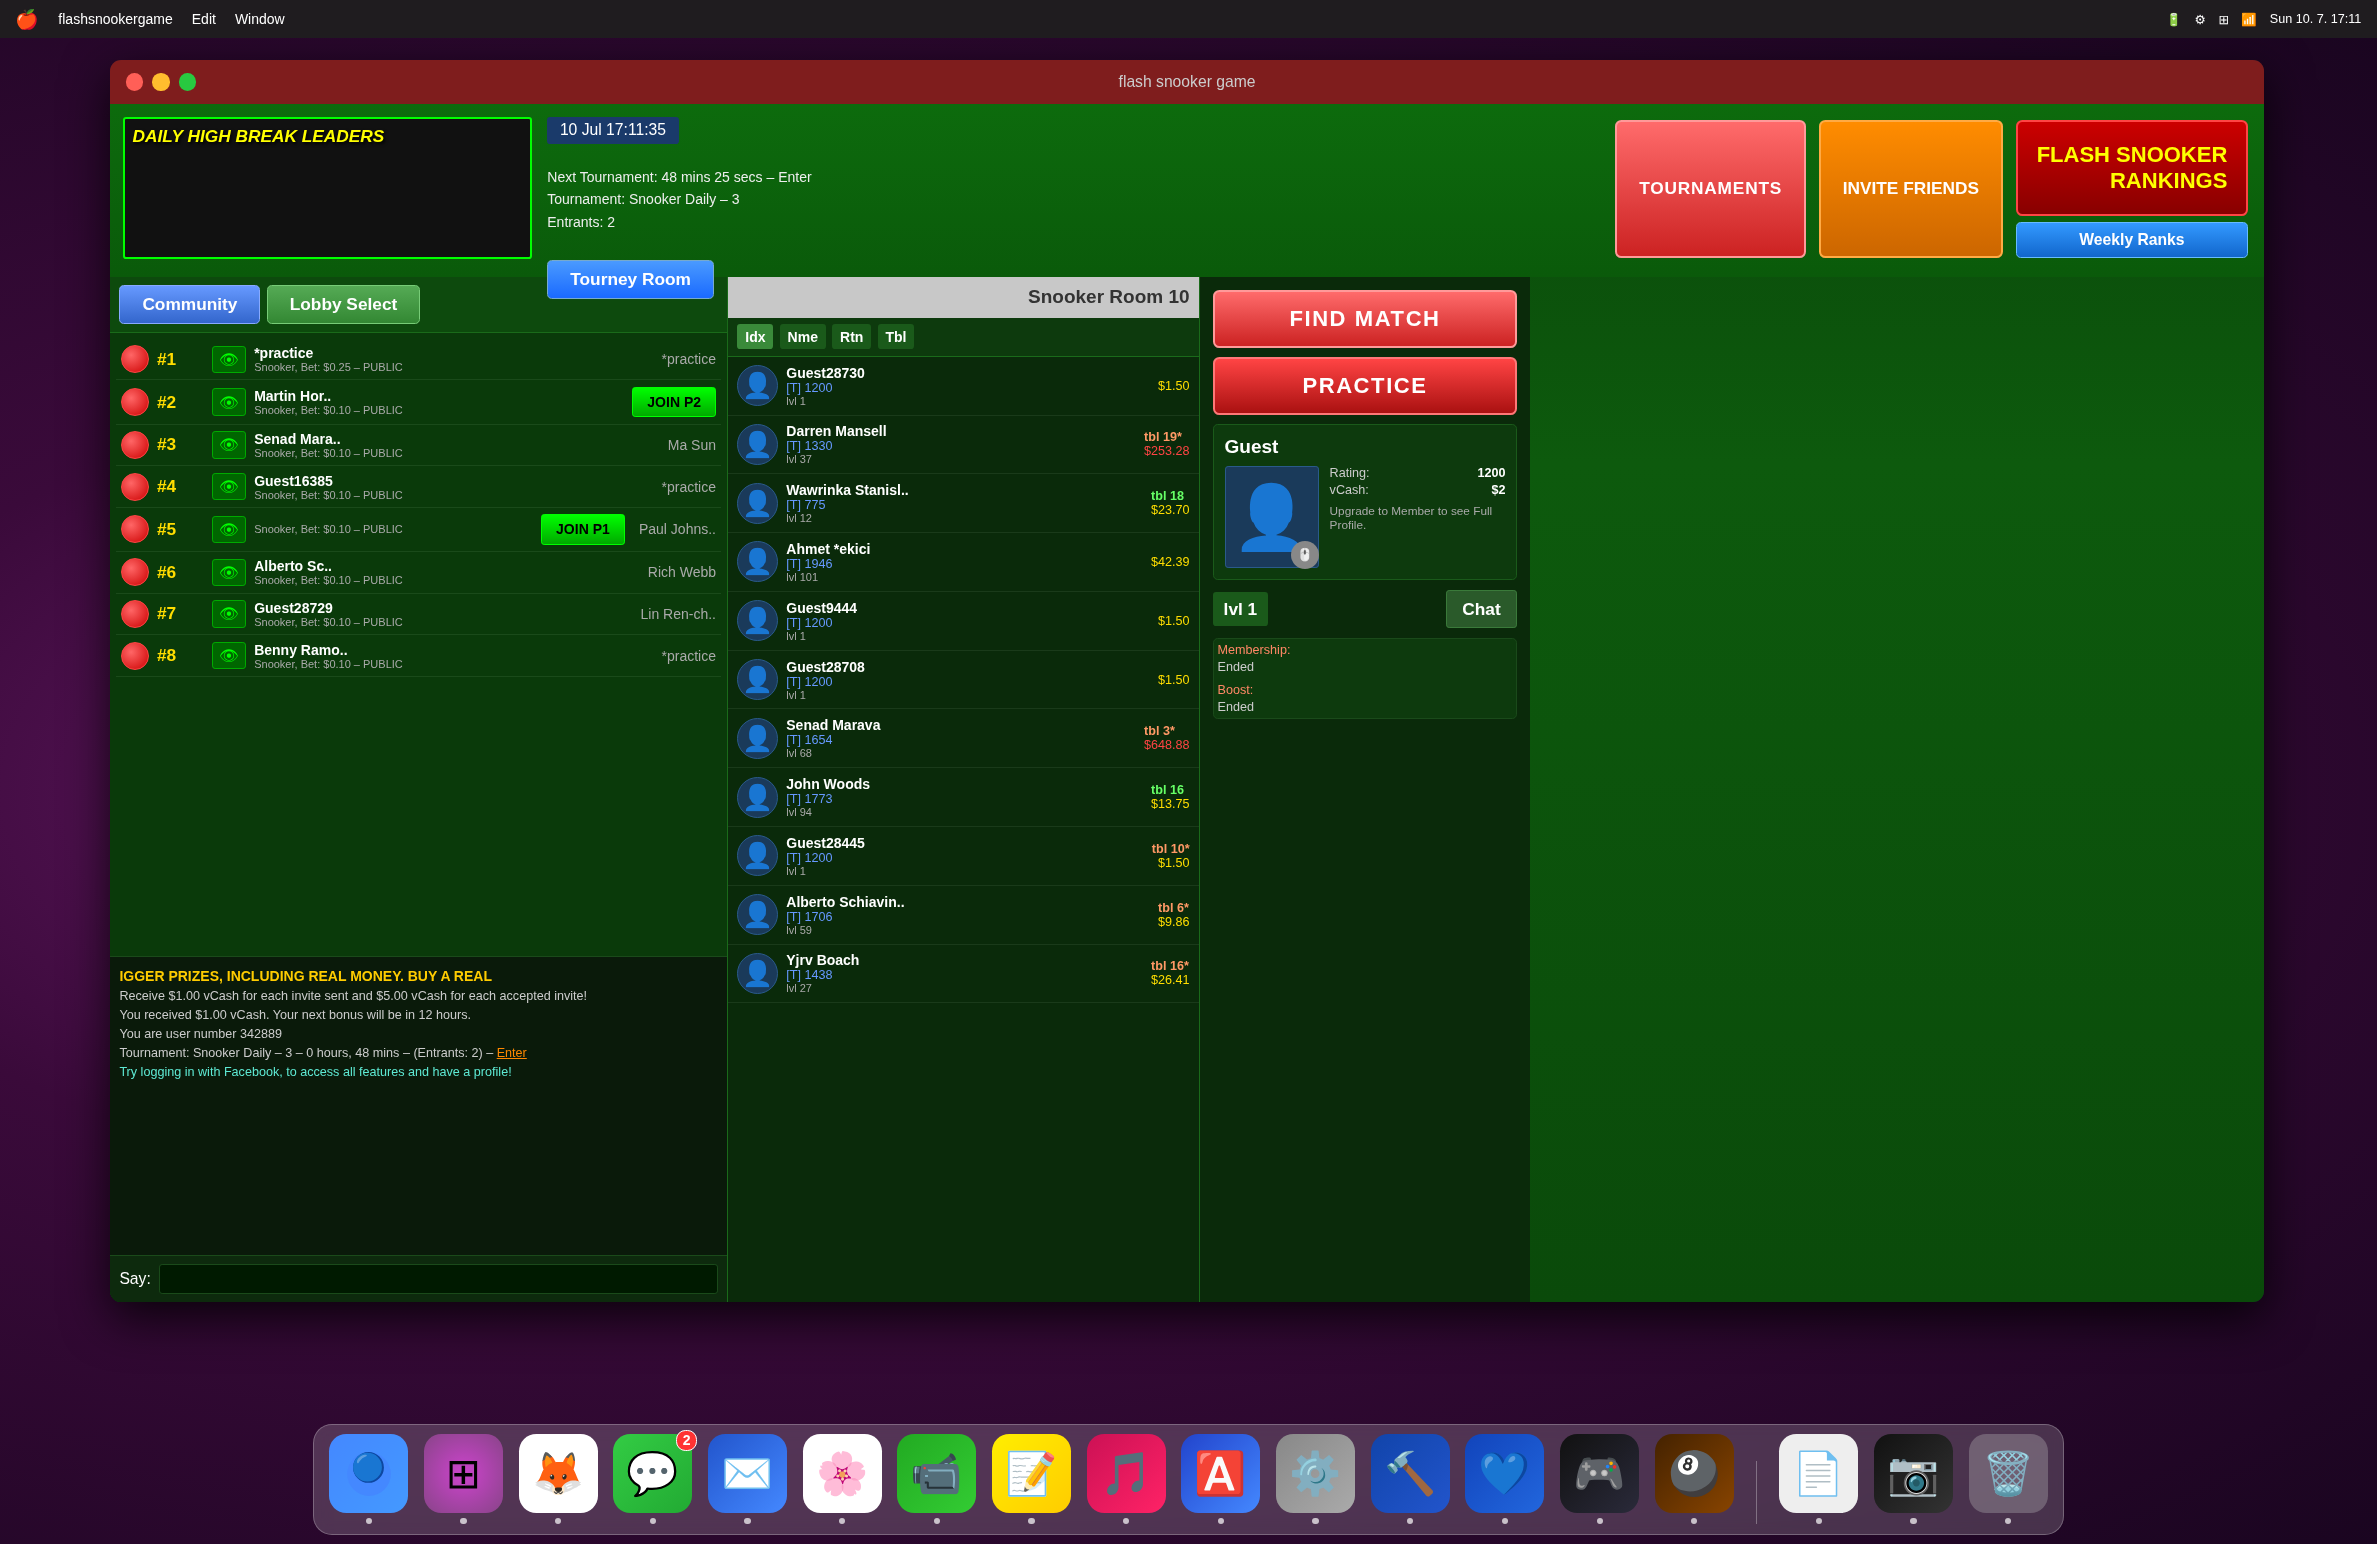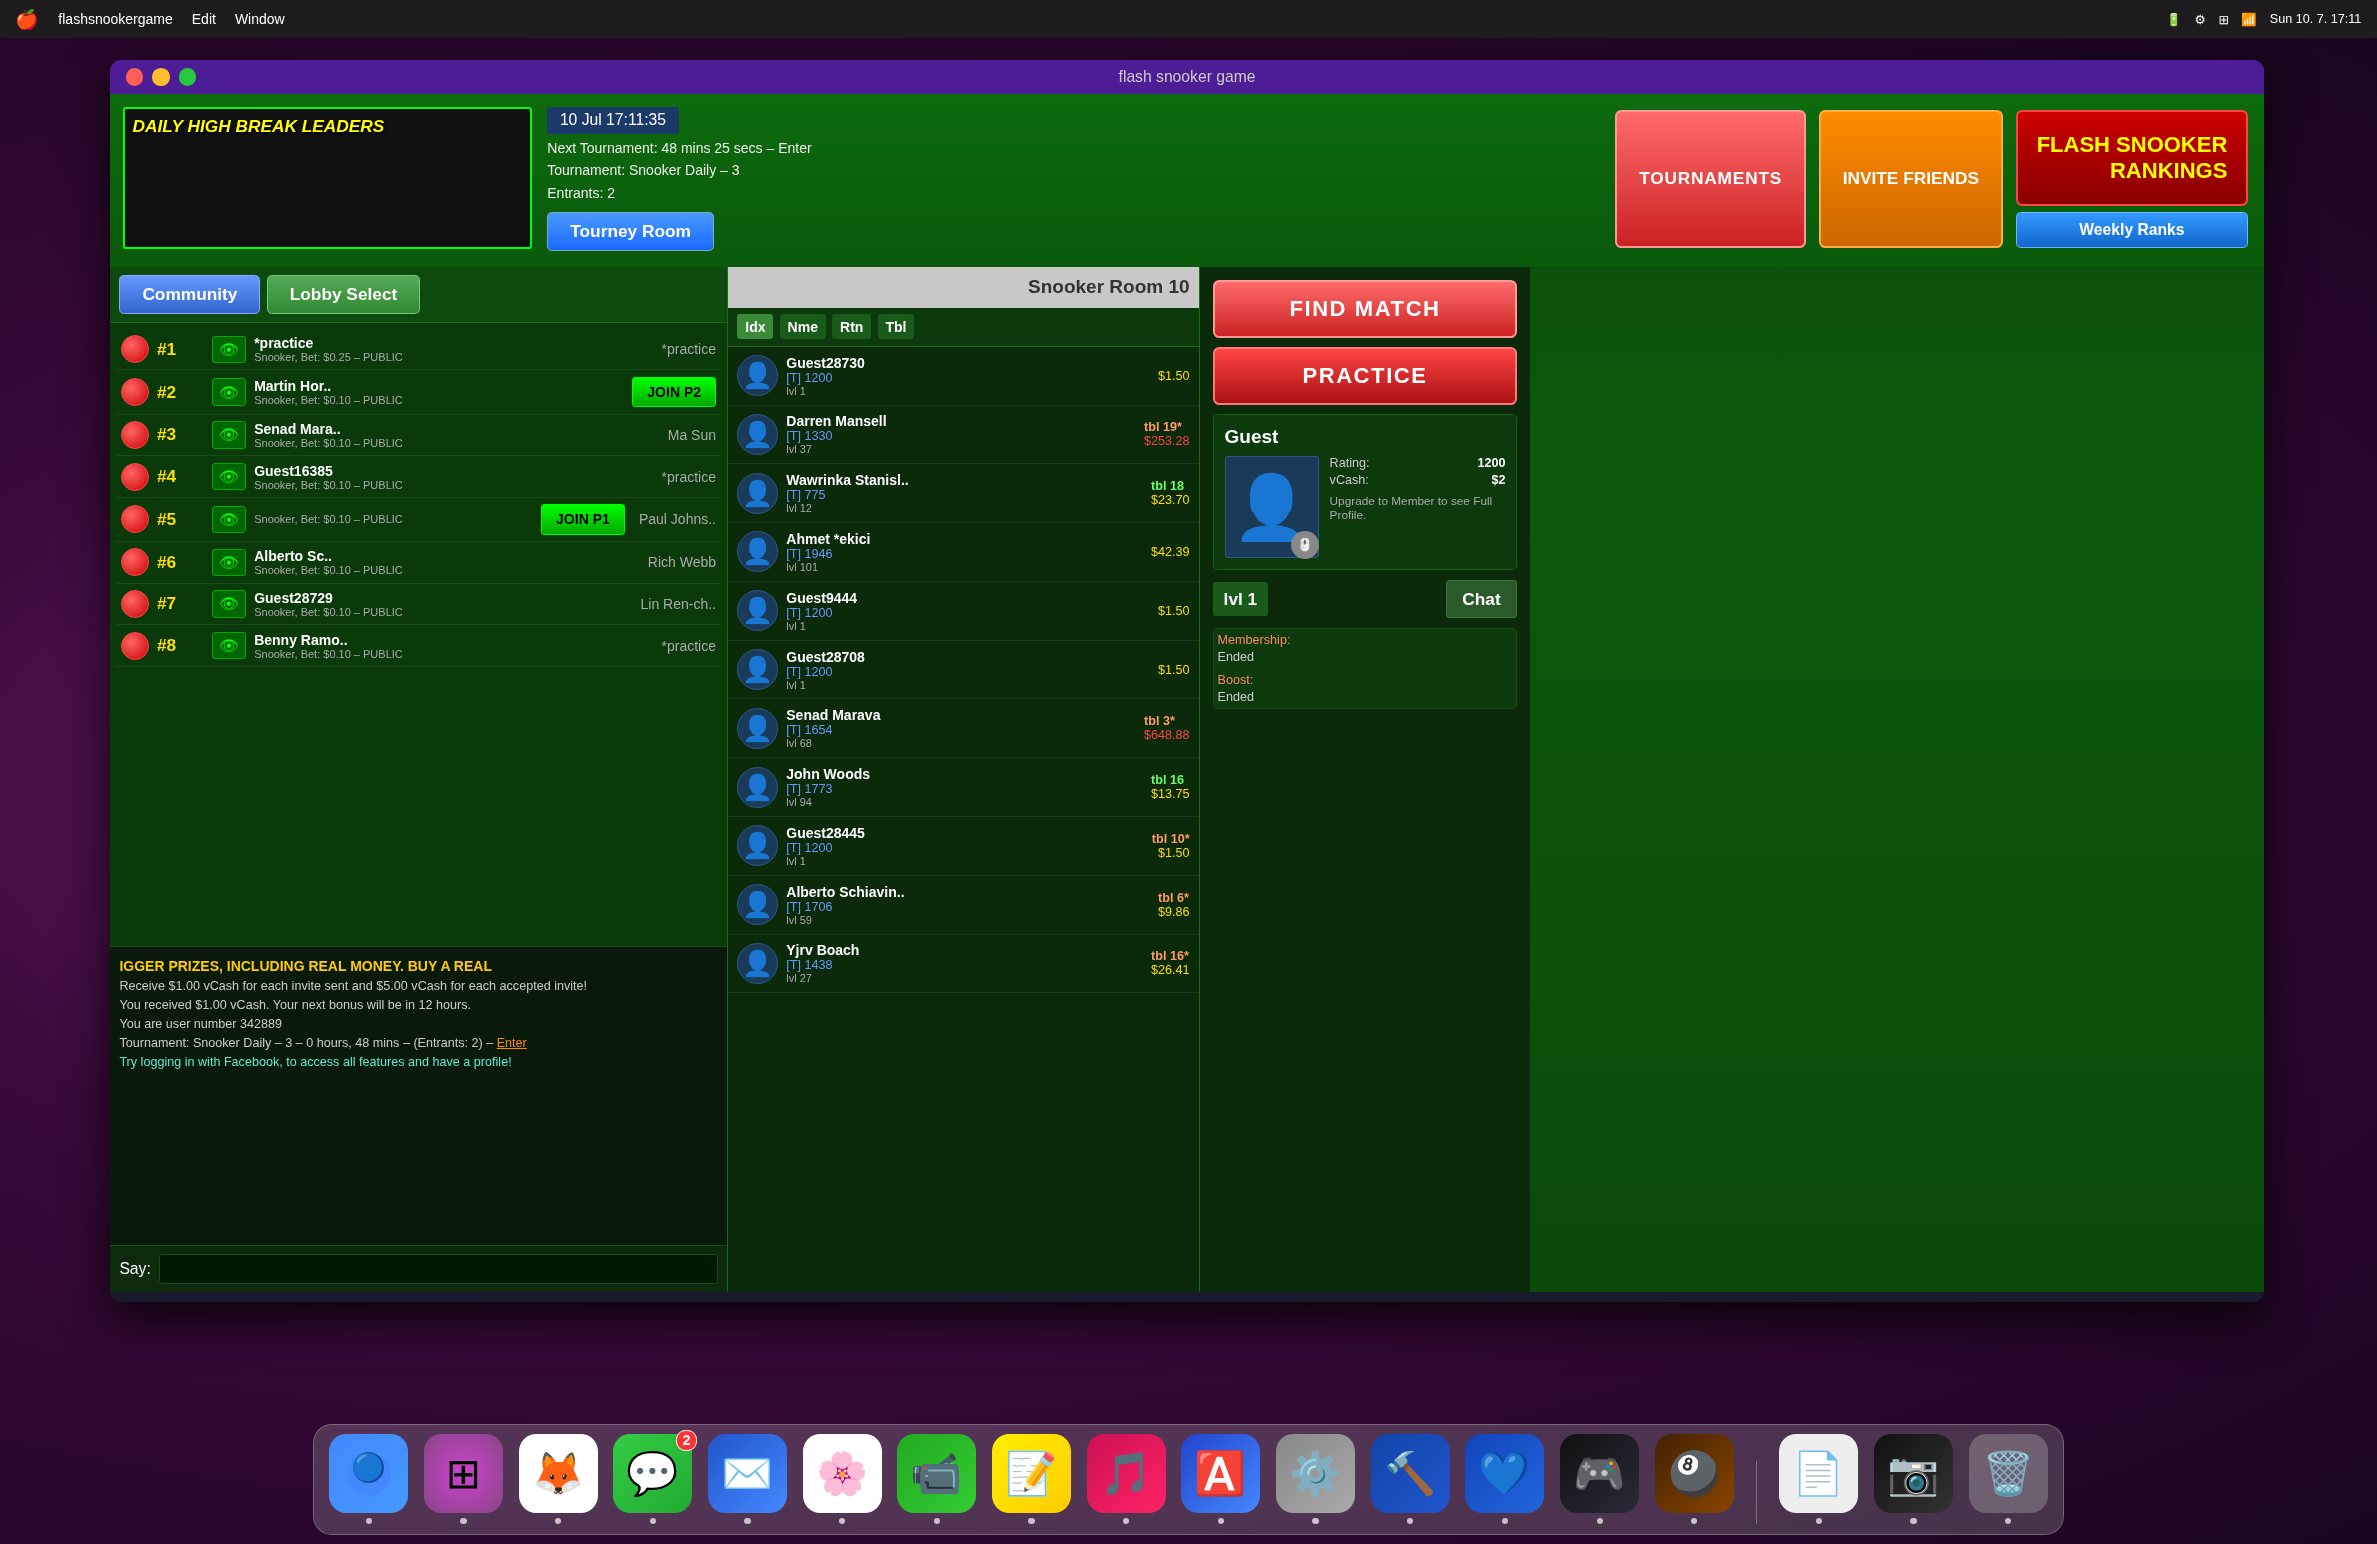--- a/index.html
+++ b/index.html
@@ -47,22 +47,22 @@
       left: 110px;
       width: 2154px;
       height: 1242px;
       background: #1a1a2e;
       border-radius: 11px;
       box-shadow: 0 15.7px 47px rgba(0,0,0,0.8);
       overflow: hidden;
     }
 
     .window-titlebar {
-      height: 34px;
-      background: #4c1d95;
+      height: 44px;
+      background: #7f1d1d;
       display: flex;
       align-items: center;
       padding: 0 15.7px;
       position: relative;
     }
     .window-controls { display: flex; gap: 9.4px; }
     .wc-red { width: 17.3px; height: 17.3px; border-radius: 50%; background: #ff5f57; }
     .wc-yellow { width: 17.3px; height: 17.3px; border-radius: 50%; background: #ffbd2e; }
     .wc-green { width: 17.3px; height: 17.3px; border-radius: 50%; background: #28c940; }
     .window-title { position: absolute; left: 50%; transform: translateX(-50%); color: #ccc; font-size: 15.7px; }
@@ -100,21 +100,21 @@
       font-style: italic;
       text-transform: uppercase;
       text-shadow: 1.6px 1.6px 3.1px #000;
     }
 
     .tournament-info {
       margin-left: 15.7px;
       flex: 1;
       display: flex;
       flex-direction: column;
-      gap: 3px;
+      gap: 22px;
     }
     .date-display {
       background: #1a3a6a;
       color: white;
       padding: 4.7px 12.6px;
       border-radius: 3.1px;
       font-size: 15.7px;
       display: inline-block;
       width: fit-content;
     }

